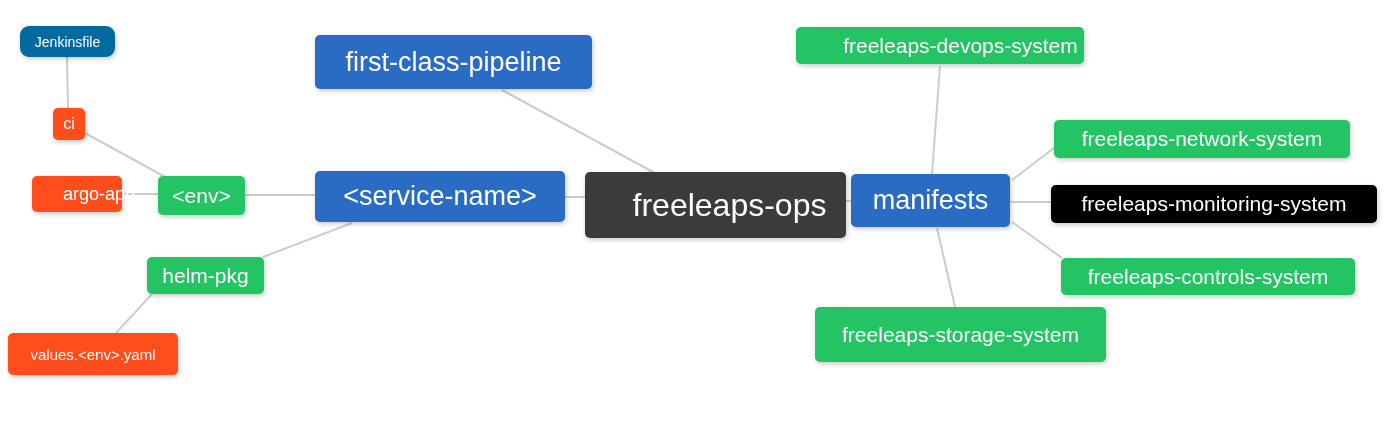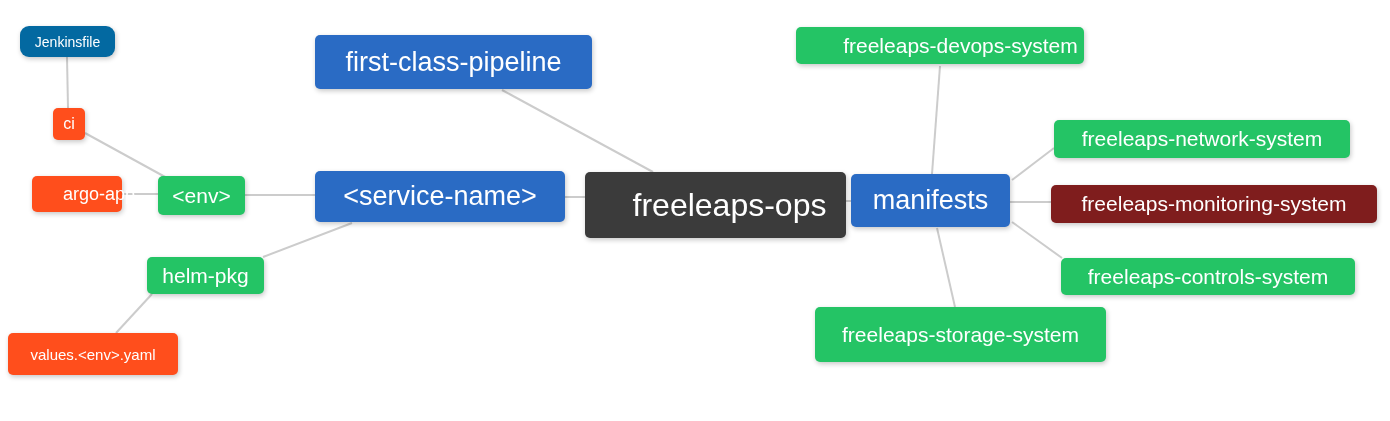--- a/index.html
+++ b/index.html
@@ -62,17 +62,17 @@
       <div class="mm-node" style="left: 32px; top: 176px; width: 90px; height: 36px; font-size: 18px; background: rgb(255, 78, 28); color: rgb(255, 255, 255); padding-left: 44px;">argo-app</div>
       <div class="mm-node" style="left: 158px; top: 176px; width: 87px; height: 39px; font-size: 21px; background: rgb(36, 196, 101); color: rgb(255, 255, 255);">&lt;env&gt;</div>
       <div class="mm-node" style="left: 147px; top: 257px; width: 117px; height: 37px; font-size: 21px; background: rgb(36, 196, 101); color: rgb(255, 255, 255);">helm-pkg</div>
       <div class="mm-node" style="left: 8px; top: 333px; width: 170px; height: 42px; font-size: 15px; background: rgb(255, 78, 28); color: rgb(255, 255, 255);">values.&lt;env&gt;.yaml</div>
       <div class="mm-node" style="left: 315px; top: 35px; width: 277px; height: 54px; font-size: 27px; background: rgb(42, 107, 196); color: rgb(255, 255, 255);">first-class-pipeline</div>
       <div class="mm-node" style="left: 315px; top: 171px; width: 250px; height: 51px; font-size: 27px; background: rgb(42, 107, 196); color: rgb(255, 255, 255);">&lt;service-name&gt;</div>
       <div class="mm-node" style="left: 585px; top: 172px; width: 261px; height: 66px; font-size: 32px; background: rgb(59, 59, 59); color: rgb(255, 255, 255); padding-left: 28px;">freeleaps-ops</div>
       <div class="mm-node" style="left: 851px; top: 174px; width: 159px; height: 53px; font-size: 27px; background: rgb(42, 107, 196); color: rgb(255, 255, 255);">manifests</div>
       <div class="mm-node" style="left: 796px; top: 27px; width: 288px; height: 37px; font-size: 21px; background: rgb(36, 196, 101); color: rgb(255, 255, 255); padding-left: 41px;">freeleaps-devops-system</div>
       <div class="mm-node" style="left: 1054px; top: 111px; width: 296px; height: 38px; font-size: 21px; background: rgb(36, 196, 101); color: rgb(255, 255, 255); margin-top: 9px;">freeleaps-network-system</div>
-      <div class="mm-node" style="left: 1051px; top: 185px; width: 326px; height: 38px; font-size: 21px; background: #7f1d1d; color: rgb(255, 255, 255);">freeleaps-monitoring-system</div>
+      <div class="mm-node" style="left: 1051px; top: 185px; width: 326px; height: 38px; font-size: 21px; background: #000000; color: rgb(255, 255, 255);">freeleaps-monitoring-system</div>
       <div class="mm-node" style="left: 1061px; top: 258px; width: 294px; height: 37px; font-size: 21px; background: rgb(36, 196, 101); color: rgb(255, 255, 255);">freeleaps-controls-system</div>
       <div class="mm-node" style="left: 815px; top: 307px; width: 291px; height: 55px; font-size: 21px; background: rgb(36, 196, 101); color: rgb(255, 255, 255);">freeleaps-storage-system</div>
     </div>
 </div>
 
 </body></html>

